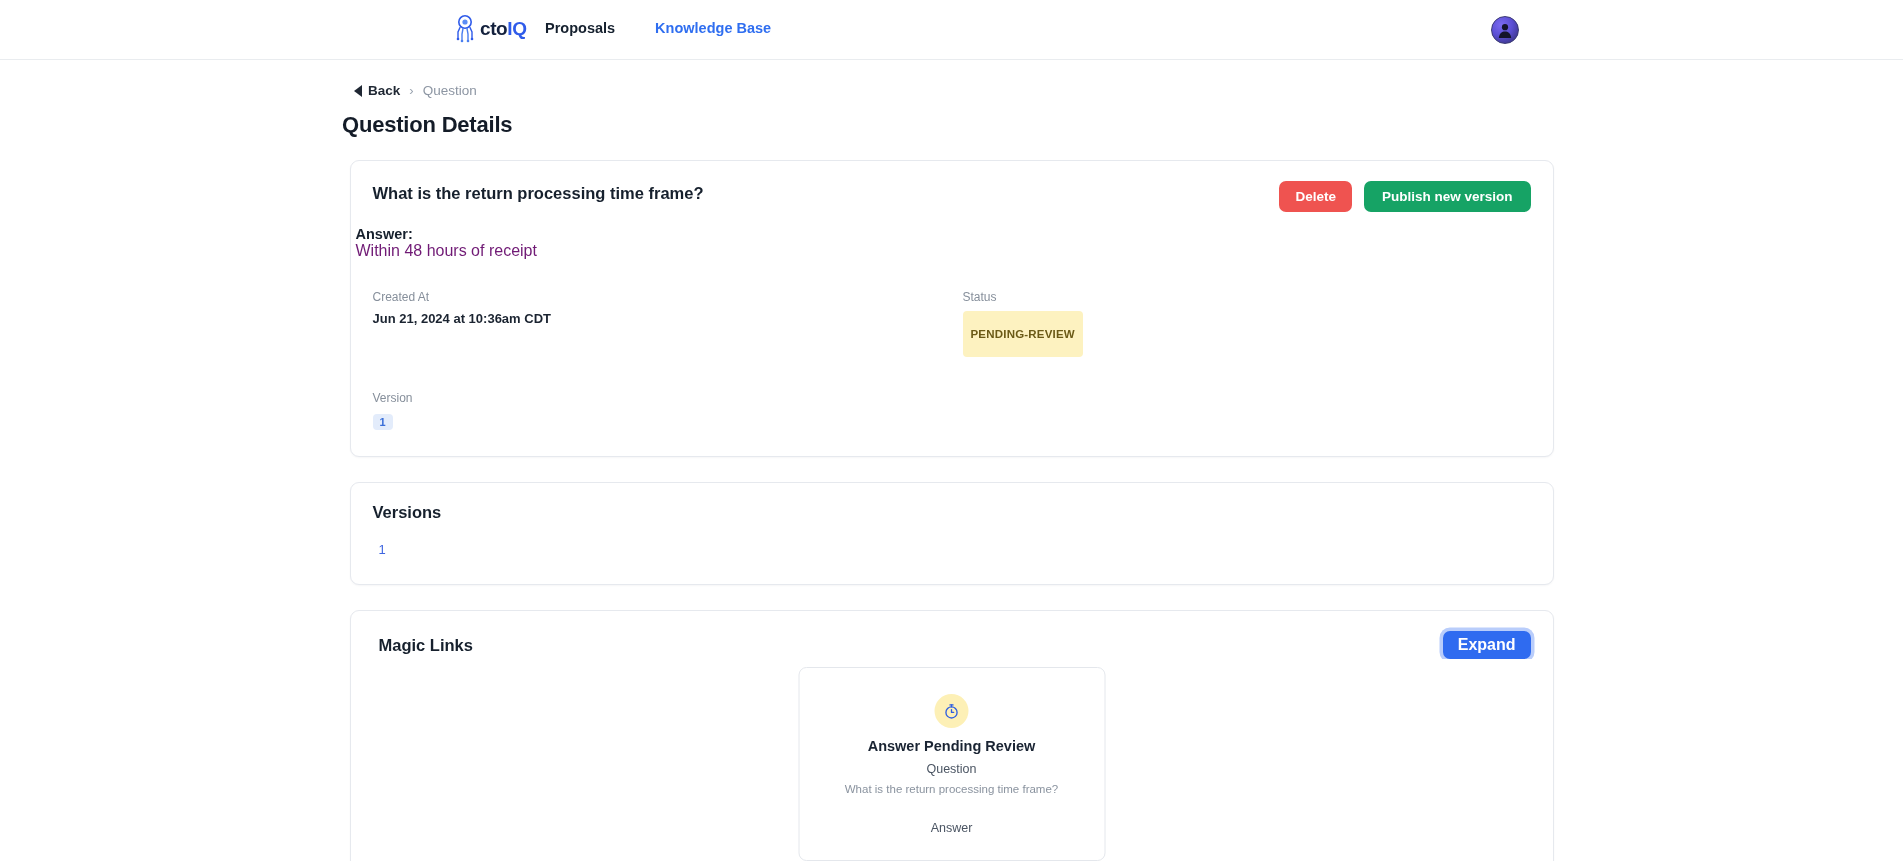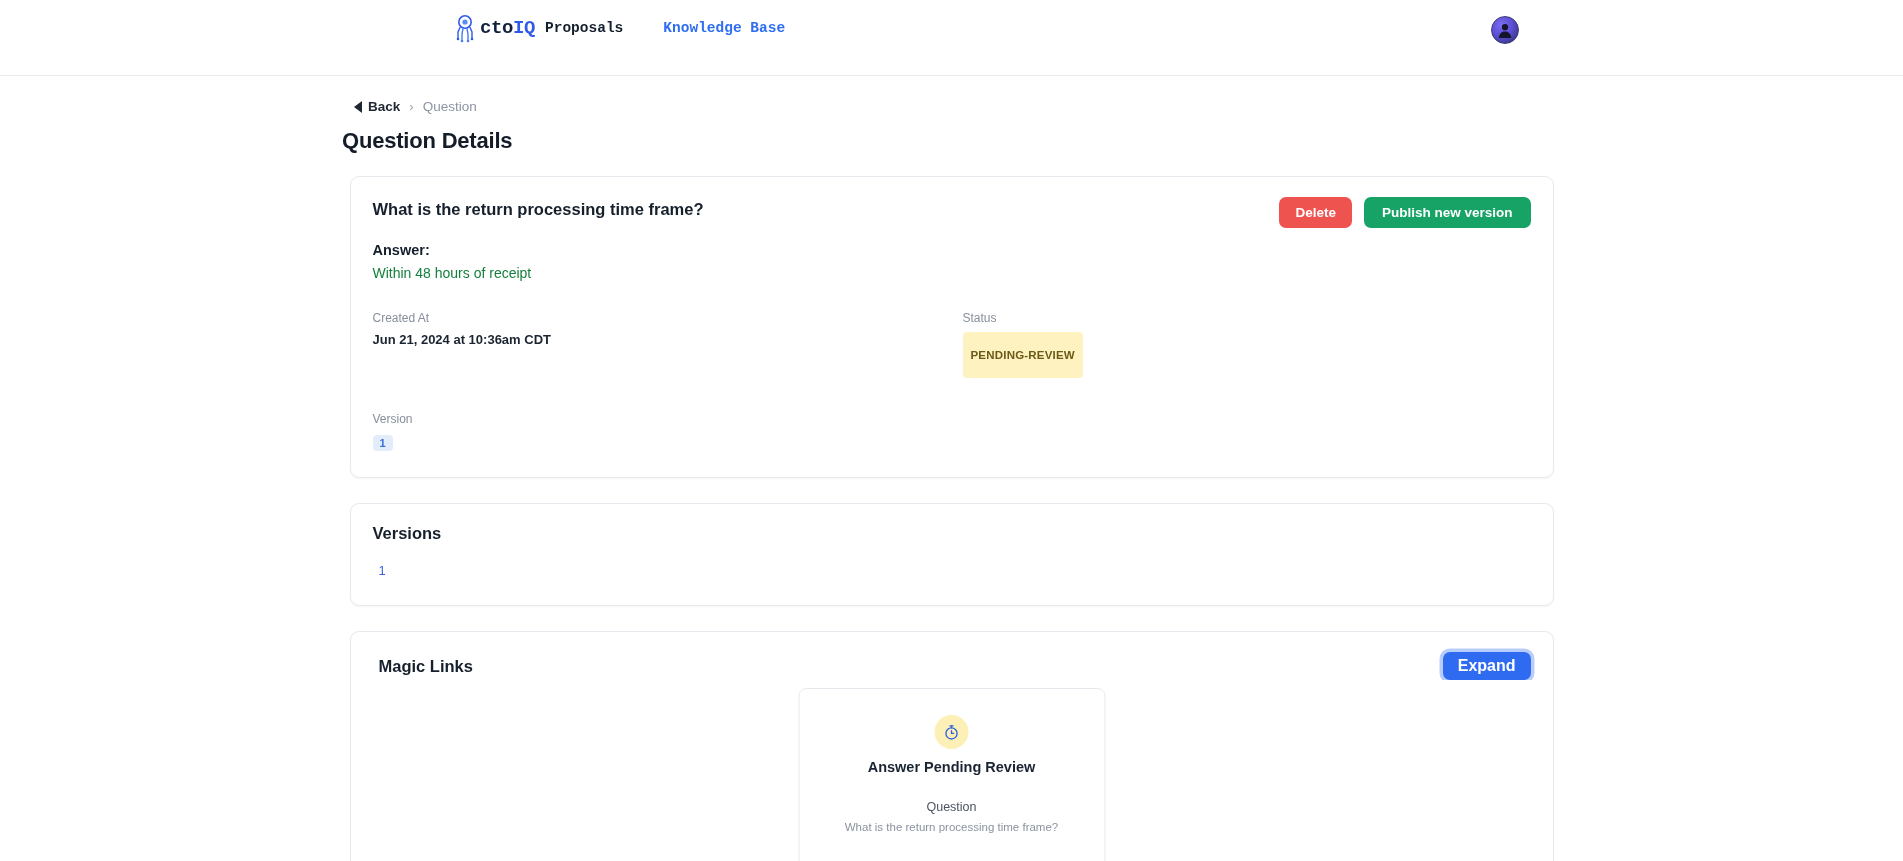--- a/index.html
+++ b/index.html
@@ -8,28 +8,27 @@
     width: 1903px;
     height: 861px;
     overflow: hidden;
     background: #ffffff;
     font-family: "Liberation Sans", sans-serif;
     -webkit-font-smoothing: antialiased;
   }
 
   
   .topbar {
-    height: 76px;
+    height: 60px;
     width: 100%;
     background: #ffffff;
     border-bottom: 1px solid #e9ecef;
     display: flex;
     align-items: center;
     position: relative;
-    font-family: Liberation Mono, monospace;
   }
   .brand {
     position: absolute;
     left: 452px;
     top: 13px;
     display: flex;
     align-items: center;
     gap: 2px;
   }
   .brand-mark { width: 26px; height: 30px; display: block; }
@@ -140,23 +139,23 @@
     color: #ffffff;
     cursor: pointer;
     padding: 0 16px;
     height: 31px;
     line-height: 31px;
     white-space: nowrap;
   }
   .btn-delete { background: #ef5350; }
   .btn-publish { background: #16a365; padding: 0 18px; }
 
-  .answer-block { padding: 14px 22px 0 22px; }
+  .answer-block { padding: 14px 22px 0 5px; }
   .answer-label { font-size: 14.5px; font-weight: 700; color: #16202d; }
-  .answer-text { font-size: 14px; color: #15803d; margin-top: 7px; }
+  .answer-text { font-size: 16px; color: #701a75; margin-top: 0; }
 
   .meta-grid {
     display: grid;
     grid-template-columns: 590px 1fr;
     padding: 30px 22px 0 22px;
     row-gap: 34px;
   }
   .meta-label { font-size: 12px; color: #868f9b; margin-bottom: 7px; }
   .meta-value { font-size: 13px; font-weight: 700; color: #1b2431; }
   .badge-status {
@@ -253,21 +252,21 @@
     border-radius: 50%;
     background: #fdf0b6;
     margin: 0 auto 10px auto;
     display: flex; align-items: center; justify-content: center;
   }
   .preview-icon-wrap svg { width: 18px; height: 18px; display:block; }
   .preview-title {
     font-size: 14.5px;
     font-weight: 700;
     color: #1a2433;
-    margin-bottom: 25px;
+    margin-bottom: 8px;
   }
   .preview-field-label {
     font-size: 12.5px;
     color: #4b5563;
     margin-bottom: 7px;
   }
   .preview-field-value {
     font-size: 11.5px;
     color: #8a939f;
     margin-bottom: 26px;

